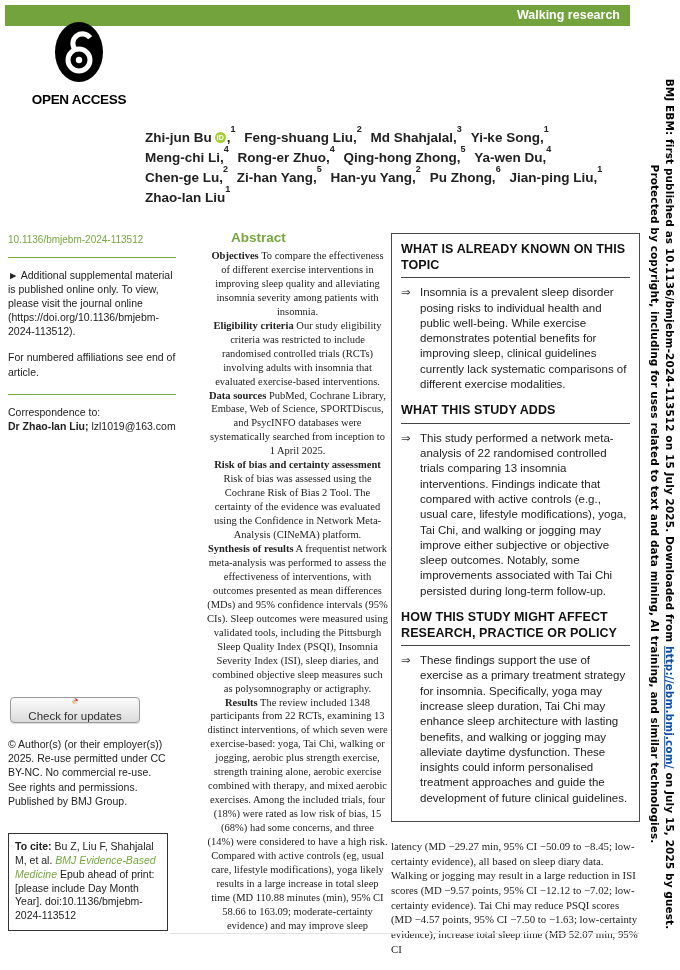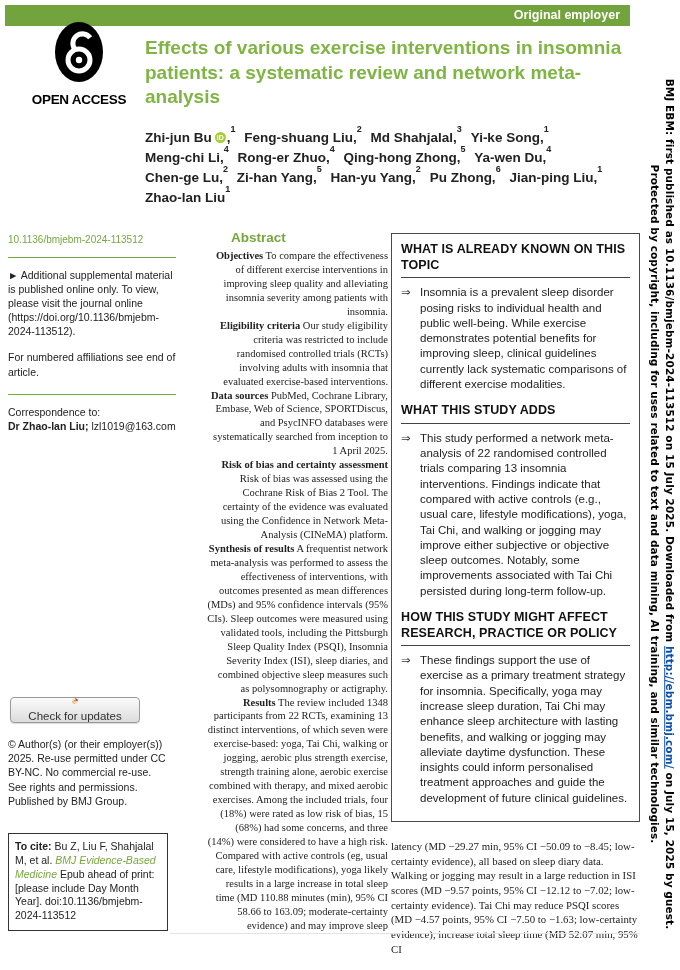--- a/index.html
+++ b/index.html
@@ -46,21 +46,21 @@
     gap:6px;padding:0 8px;font-size:11.5px;color:#333;cursor:pointer;box-shadow:0 1px 1px rgba(0,0,0,.15);flex-direction:column;}
   .copyright{position:absolute;left:8px;top:737px;width:162px;font-size:10.5px;line-height:1.35;color:#222;}
   .citebox{position:absolute;left:8px;top:833px;width:160px;border:1.5px solid #333;padding:6px 6px 7px 6px;
     font-size:10.5px;line-height:1.32;color:#222;}
   .citebox .grn{color:var(--green-accent);font-style:italic;}
 
   
   .abs-col{position:absolute;left:183px;top:230px;width:205px;height:702px;overflow:hidden;}
   .abs-h{color:var(--green-accent);font-weight:bold;font-size:13.5px;margin-bottom:4px;margin-left:48px;}
   .abs-col p{font-family:"Liberation Serif",serif;font-size:10.5px;line-height:1.33;color:#222;
-    text-align:right;margin-left:24px;}
+    text-align:center;margin-left:24px;}
   .abs-col .lbl{font-weight:bold;}
 
   
   .right-col{position:absolute;left:391px;top:233px;width:249px;}
   .keybox{border:1.5px solid #4a4a4a;padding:8px 9px 4px 9px;min-height:556px;}
   .kb-h{font-weight:bold;font-size:12.5px;line-height:1.25;color:#111;letter-spacing:0.1px;}
   .kb-rule{border-top:1.5px solid #444;margin:4px 0 7px 0;}
   .kb-item{display:flex;gap:5px;margin-bottom:11px;}
   .kb-arrow{flex:0 0 14px;font-size:11.5px;color:#333;line-height:1.3;}
   .kb-text{font-size:11.5px;line-height:1.33;color:#222;}
@@ -78,33 +78,32 @@
   .vtext{position:absolute;left:50%;top:52%;width:880px;transform:translate(-50%,-50%) rotate(90deg);
     text-align:center;font-weight:bold;font-size:10.5px;line-height:1.45;color:#000;
     font-family:"DejaVu Sans",sans-serif;letter-spacing:0.1px;}
   .vtext a{color:var(--link-blue);text-decoration:underline;cursor:pointer;}
 </style>
 </head>
 <body>
 
 <div class="page">
 
-  <div class="banner">Original employer</div>
+  <div class="banner">Walking research</div>
 
   <div class="oa">
     <svg width="54" height="64" viewBox="0 0 54 64">
       <ellipse cx="27" cy="32" rx="24" ry="30" fill="#000"></ellipse>
       <path d="M 18 26 A 9.5 9.5 0 1 1 37 23" stroke="#fff" stroke-width="5" fill="none" transform="rotate(-28 27 18)"></path>
       <circle cx="27" cy="40" r="11" fill="none" stroke="#fff" stroke-width="5"></circle>
       <circle cx="27" cy="40" r="3.2" fill="#fff"></circle>
     </svg>
     <div class="oa-label">OPEN ACCESS</div>
   </div>
 
-  <h1 class="title">Effects of various exercise interventions in insomnia patients: a systematic review and network meta-analysis</h1>
 
   <div class="authors">
     <span class="au"><span>Zhi-jun Bu</span><span class="orcid">iD</span><span>,</span><sup>1</sup></span>
     <span class="au"><span>Feng-shuang Liu,</span><sup>2</sup></span>
     <span class="au"><span>Md Shahjalal,</span><sup>3</sup></span>
     <span class="au"><span>Yi-ke Song,</span><sup>1</sup></span>
     <span class="au"><span>Meng-chi Li,</span><sup>4</sup></span>
     <span class="au"><span>Rong-er Zhuo,</span><sup>4</sup></span>
     <span class="au"><span>Qing-hong Zhong,</span><sup>5</sup></span>
     <span class="au"><span>Ya-wen Du,</span><sup>4</sup></span>

